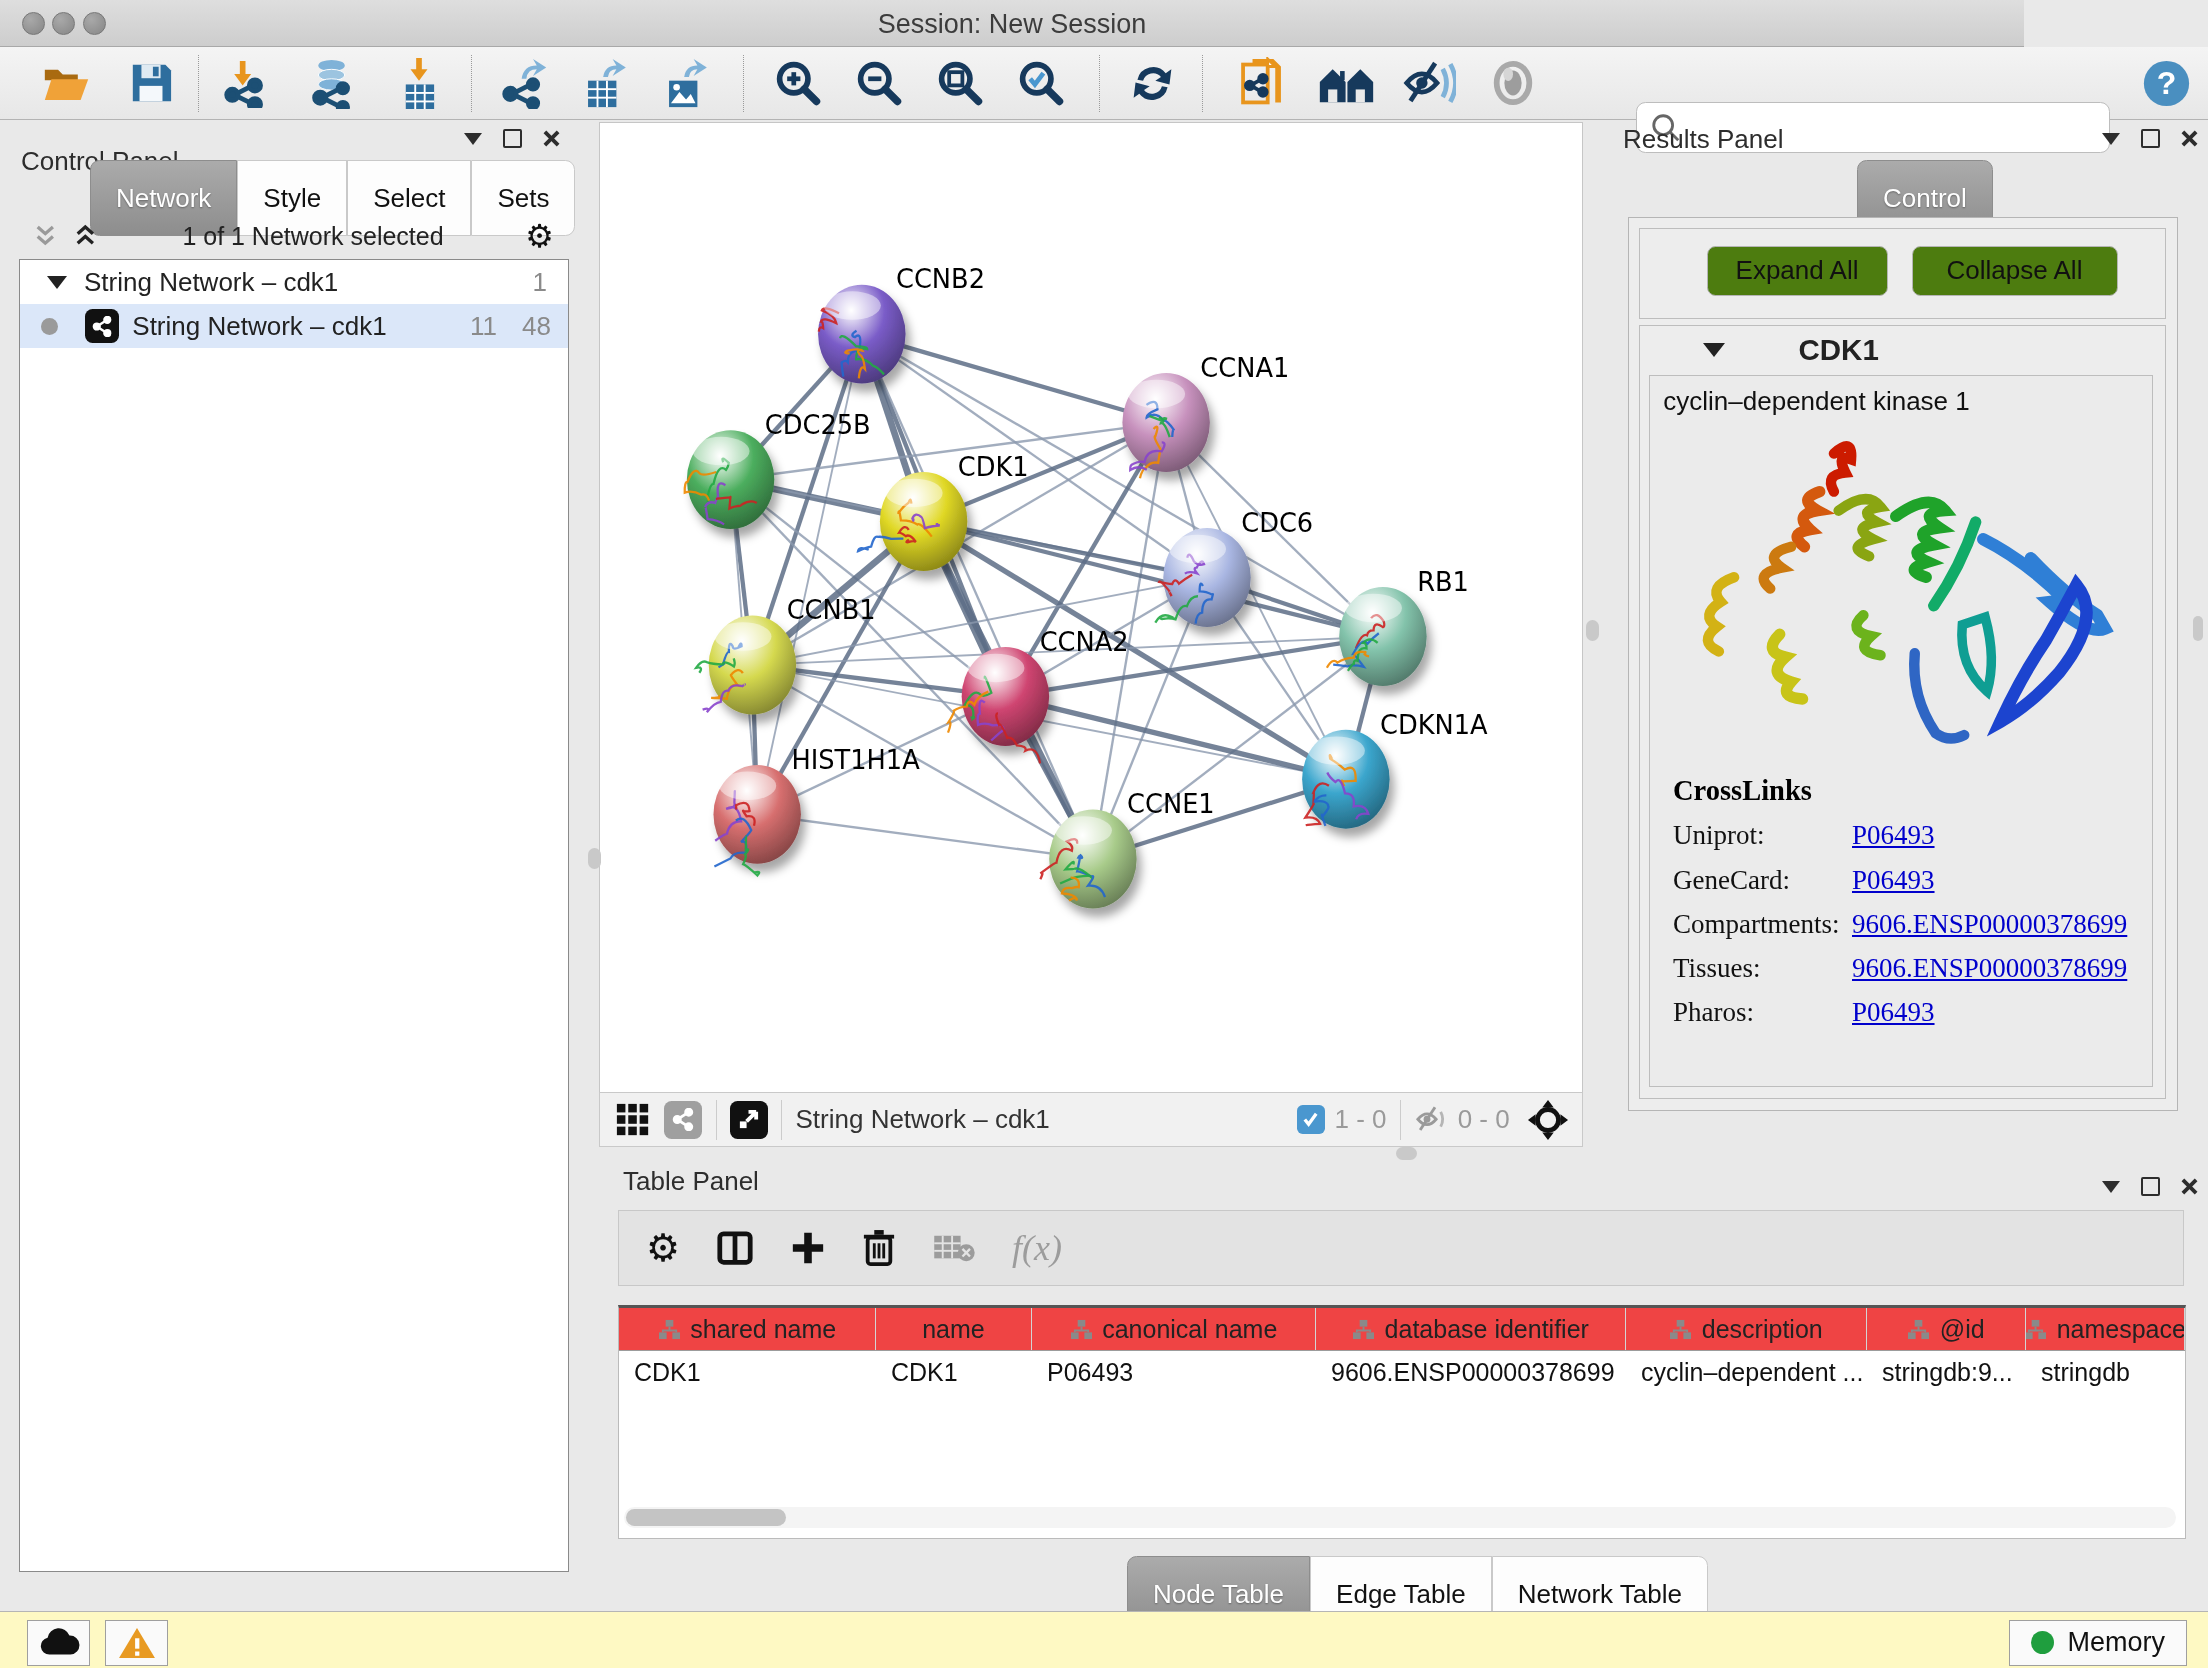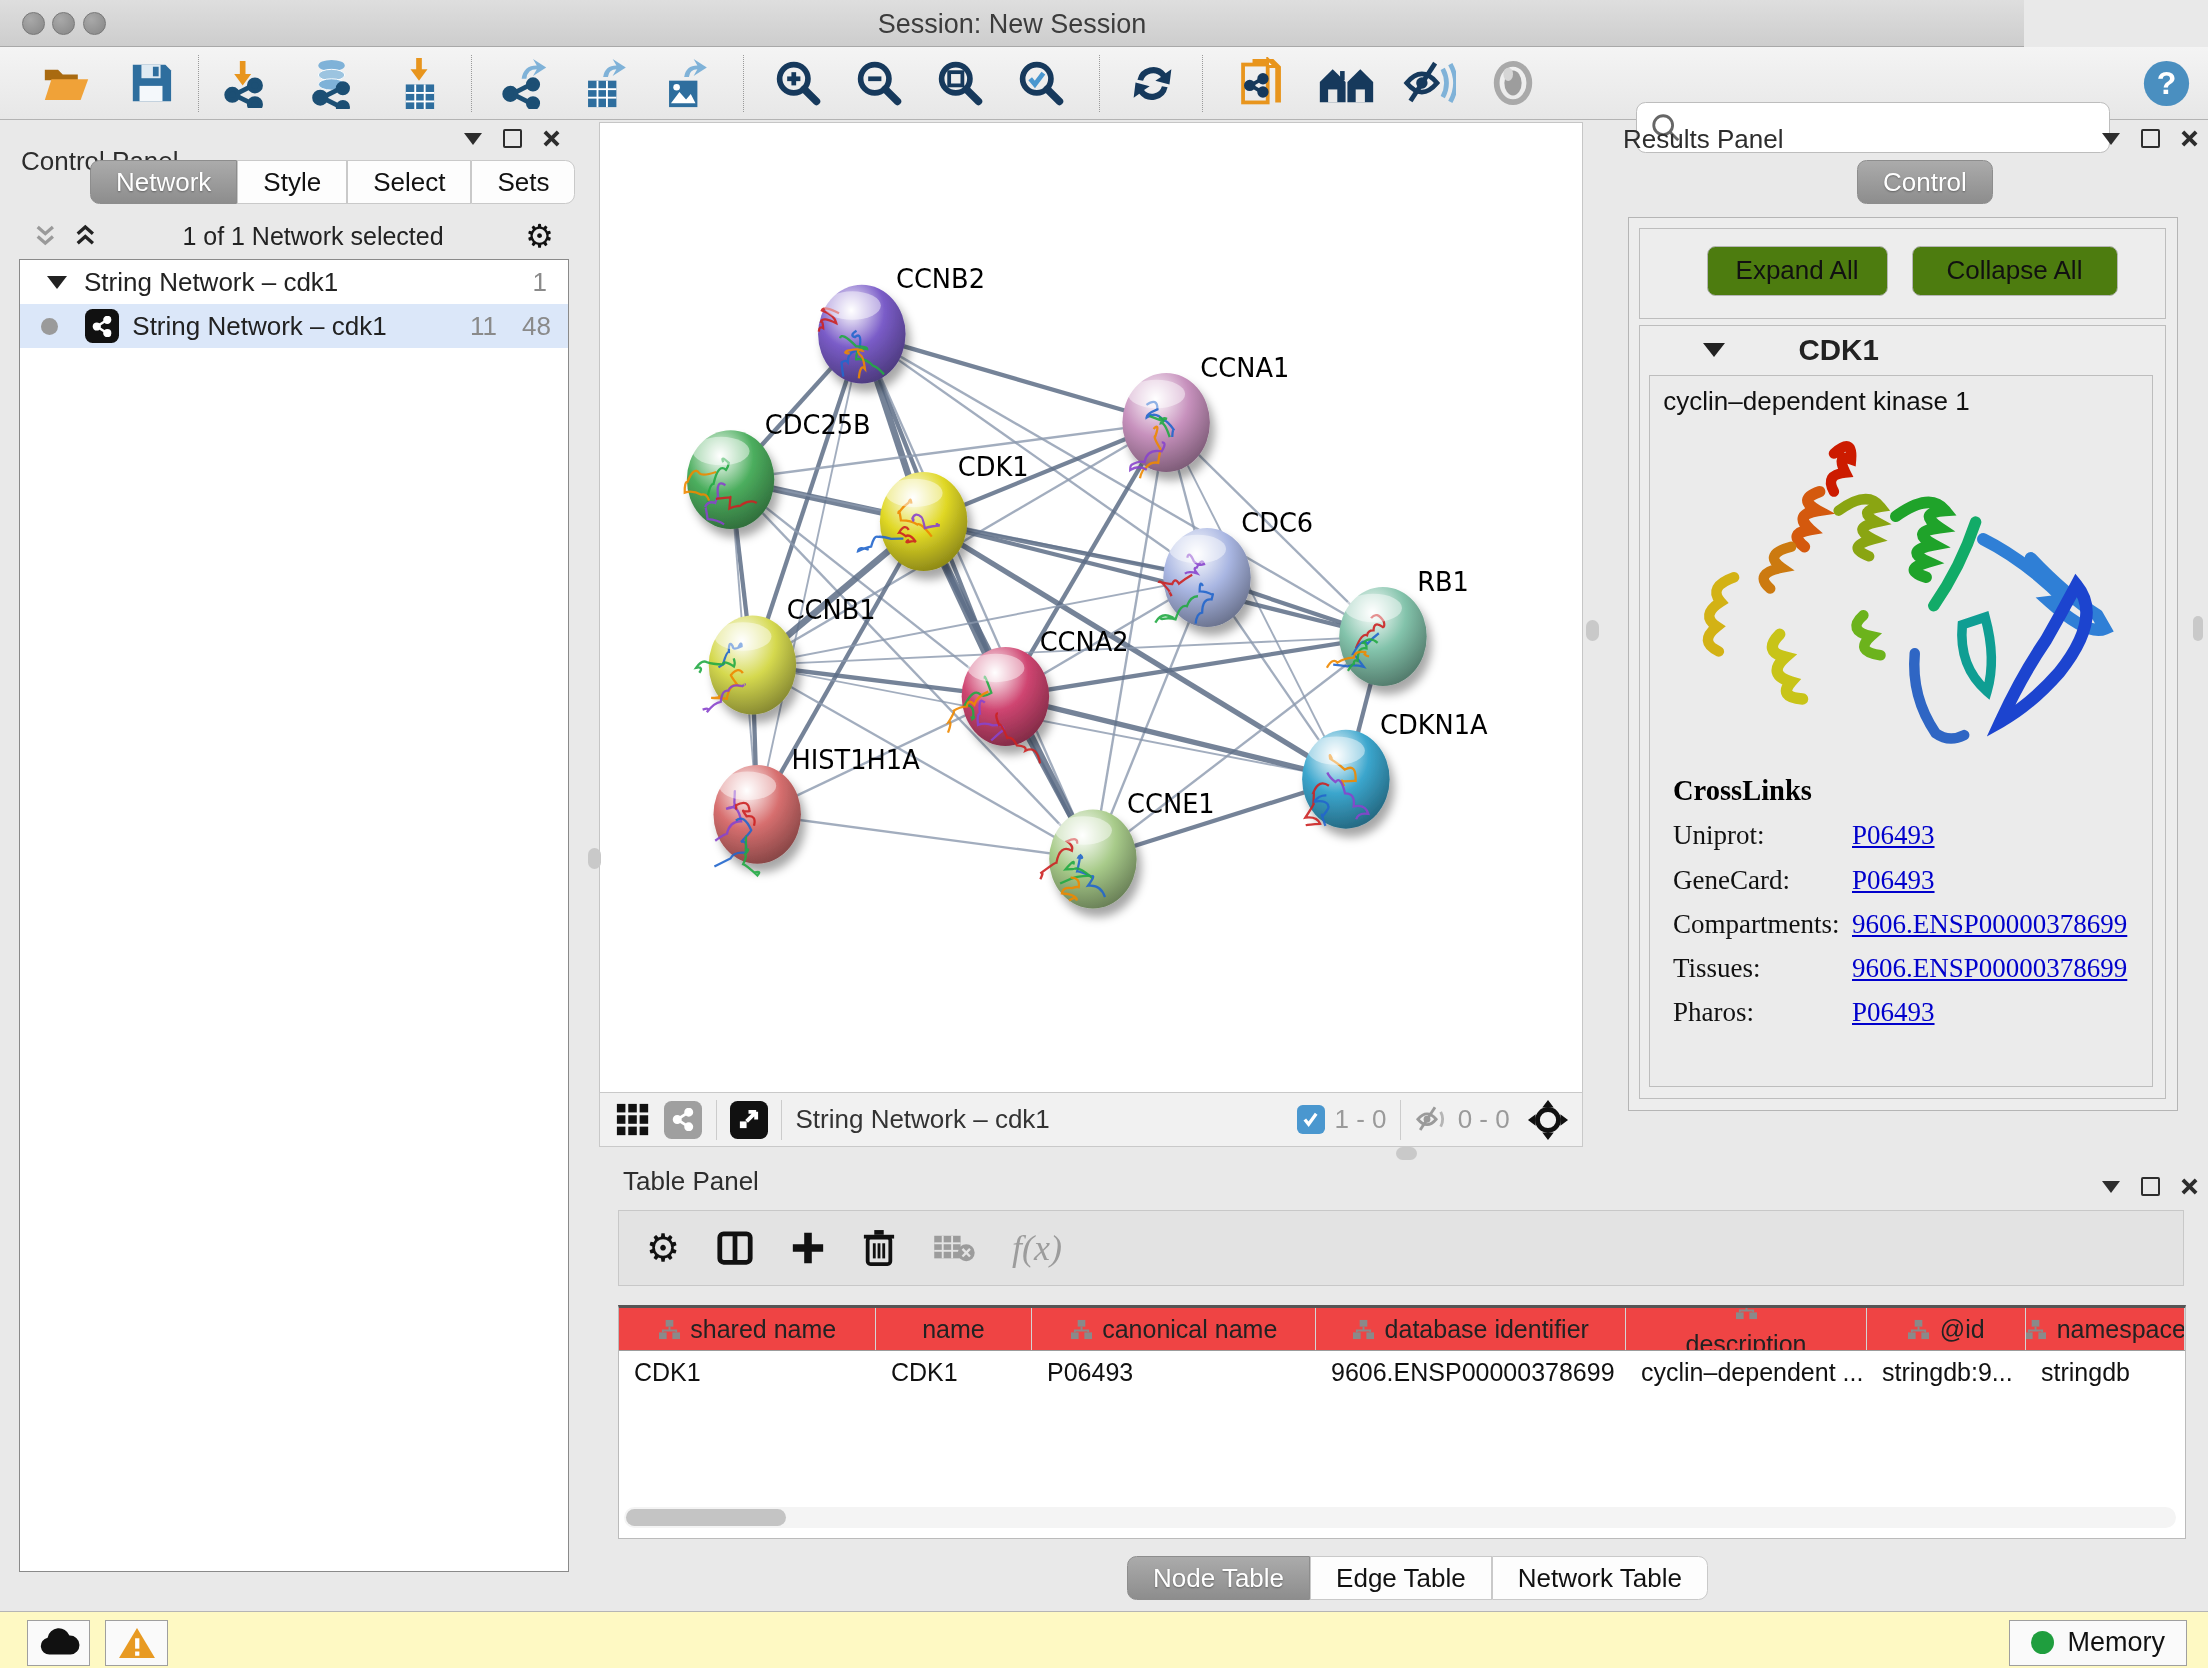--- a/index.html
+++ b/index.html
@@ -21,21 +21,21 @@
              border:1.9px solid #bdbdbd;border-radius:9.5px;display:flex;align-items:center;}
   #searchbox input{border:none;outline:none;font-size:25px;flex:1;background:transparent;
                    font-family:"Liberation Sans",sans-serif;}
   
   .panel-title{font-size:26px;color:#2d2d2d;}
   .winctl{display:flex;gap:21px;align-items:center;}
   .wc-min{width:0;height:0;border-left:9.5px solid transparent;border-right:9.5px solid transparent;
           border-top:12.4px solid #2d2d2d;}
   .wc-float{width:15px;height:15px;border:2.9px solid #2d2d2d;border-radius:1.9px;}
   .tabs{display:flex;}
-  .tab{height:42px;line-height:42px;padding:0 25px;background:#fdfdfd;border:1px solid #c9c9c9;
+  .tab{height:42px;line-height:42px;padding:16px 25px;background:#fdfdfd;border:1px solid #c9c9c9;
        font-size:26px;color:#111;text-align:center;}
   .tab.first{border-radius:9.5px 0 0 9.5px;}
   .tab.last{border-radius:0 9.5px 9.5px 0;}
   .tab.sel{background:linear-gradient(#ababab,#8d8d8d);color:#fff;border-color:#8d8d8d;
            text-shadow:0 1px 1.9px rgba(0,0,0,.35);}
   
   #cp-head{left:21px;top:124px;margin-top:22px;}
   #cp-ctl{left:464px;top:129px;}
   #cp-tabs{left:90px;top:160px;}
   #cp-status{left:19px;top:217px;width:550px;height:38px;display:flex;align-items:center;}
@@ -769,21 +769,21 @@
               <g fill="#8a8a8a">
                 <rect x="8" y="1" width="8" height="7"></rect>
                 <rect x="1" y="14" width="8" height="7"></rect>
                 <rect x="15" y="14" width="8" height="7"></rect>
               </g>
               <path d="M12 8 v4 M5 14 v-2 h14 v2" stroke="#8a8a8a" stroke-width="2" fill="none"></path>
             </svg>
           </span>
           <span>database identifier</span>
         </div>
-        <div class="colh" style="width: 241px; flex-direction: column;">
+        <div class="colh" style="width: 241px;">
           <span>
             <svg width="23" height="21" viewBox="0 0 24 22">
               <g fill="#8a8a8a">
                 <rect x="8" y="1" width="8" height="7"></rect>
                 <rect x="1" y="14" width="8" height="7"></rect>
                 <rect x="15" y="14" width="8" height="7"></rect>
               </g>
               <path d="M12 8 v4 M5 14 v-2 h14 v2" stroke="#8a8a8a" stroke-width="2" fill="none"></path>
             </svg>
           </span>

